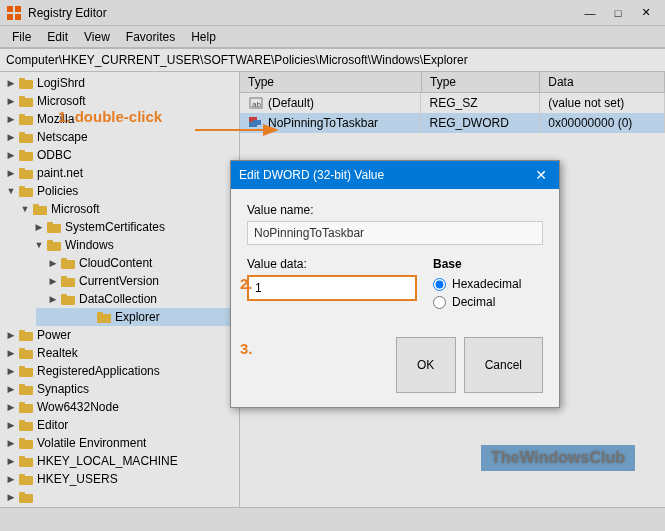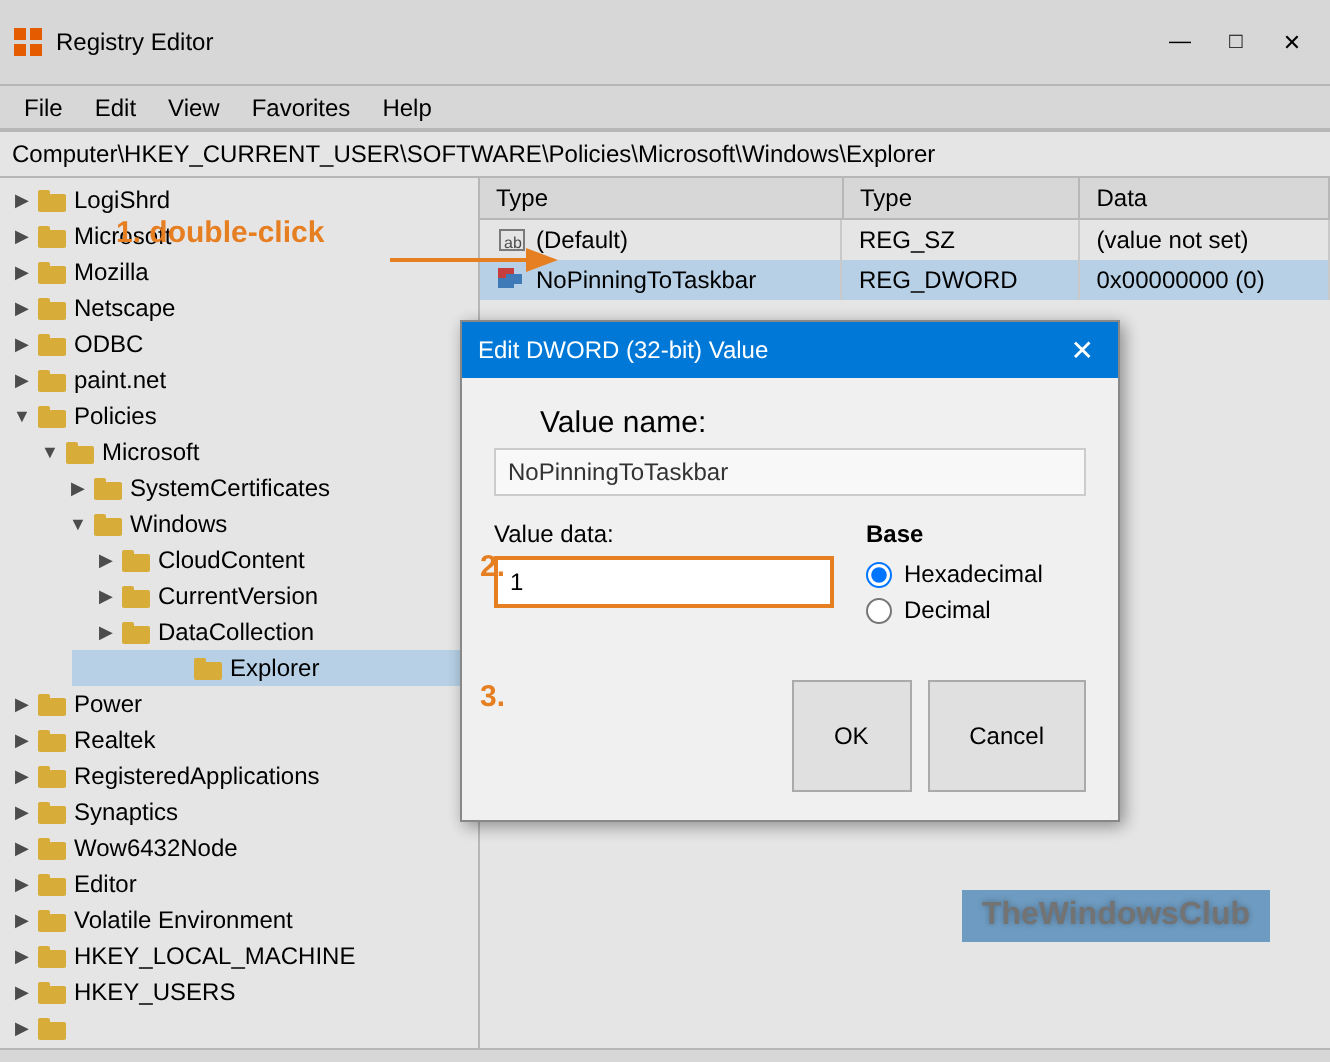--- a/index.html
+++ b/index.html
@@ -14,21 +14,21 @@
     }
 
     
     .title-bar {
       background: #f0f0f0;
       border-bottom: 1px solid #ccc;
       display: flex;
       align-items: center;
       justify-content: space-between;
       padding: 4px 6px;
-      height: 43px;
+      height: 26px;
     }
     .title-bar-left {
       display: flex;
       align-items: center;
       gap: 6px;
     }
     .title-bar-icon {
       width: 16px;
       height: 16px;
     }
@@ -204,23 +204,22 @@
       border: none;
       color: white;
       cursor: pointer;
       font-size: 14px;
       padding: 0 4px;
     }
     .dialog-body {
       padding: 14px 16px;
     }
     .dialog-field-label {
-      font-size: 15px;
+      font-size: 12px;
       margin-bottom: 4px;
-      margin-left: 23px;
     }
     .dialog-field-value {
       background: #f8f8f8;
       border: 1px solid #ccc;
       padding: 4px 6px;
       font-size: 12px;
       width: 100%;
       margin-bottom: 12px;
       color: #333;
     }

